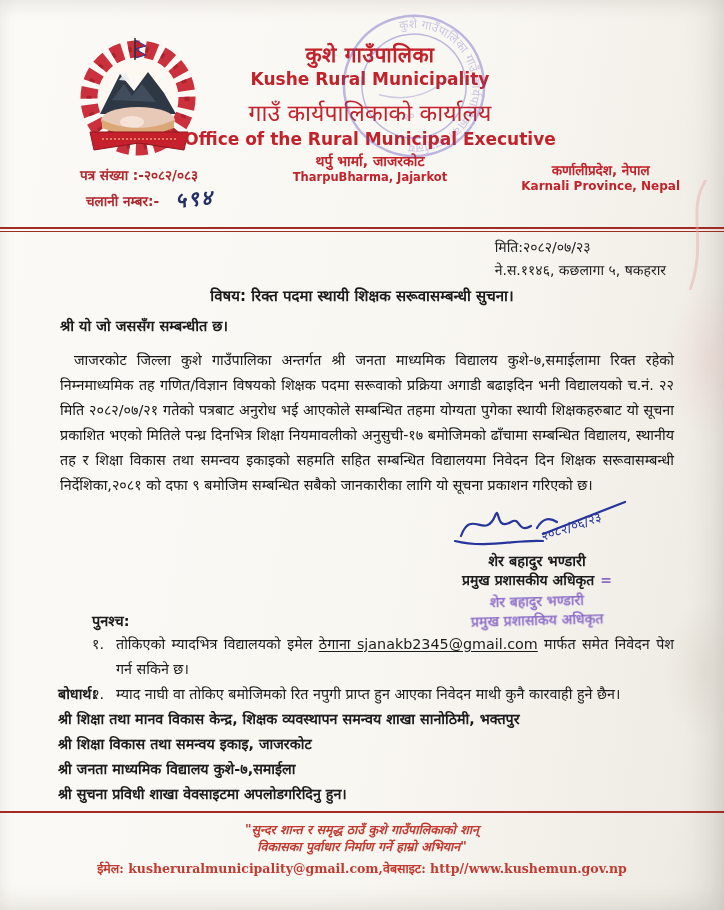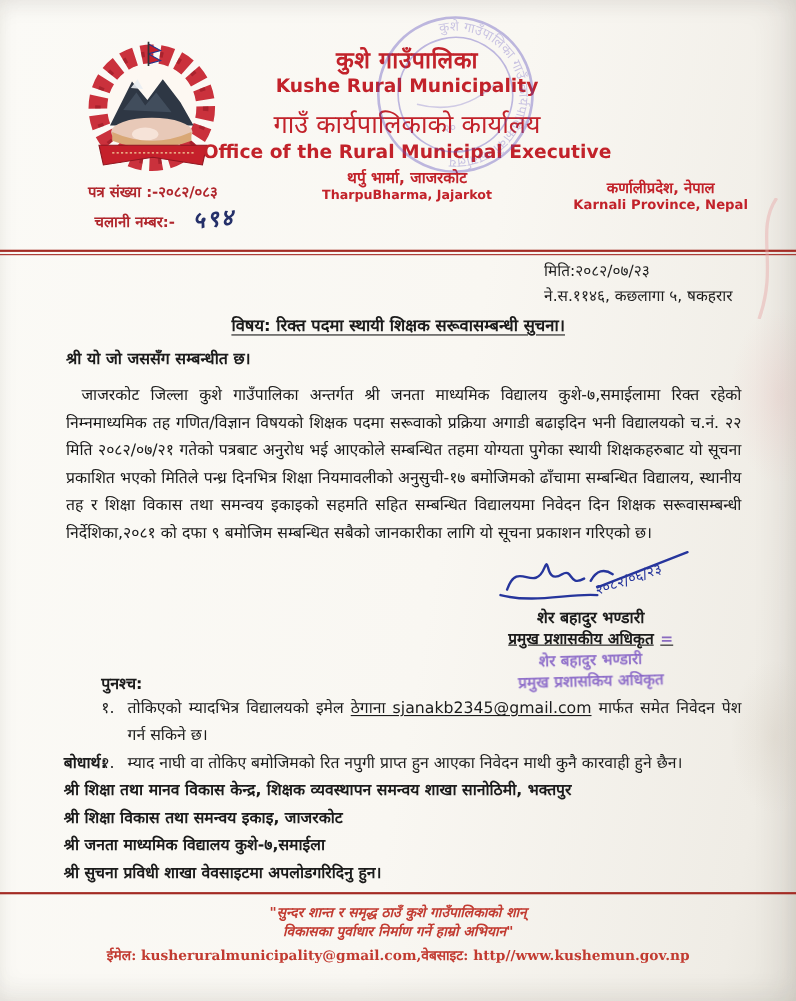--- a/index.html
+++ b/index.html
@@ -24,29 +24,29 @@
   .province { position:absolute; right:44px; top:161px; text-align:center; color:#c2222a; }
   .province-np { font-size:13.5px; font-weight:bold;text-align:center; }
   .province-en { font-size:12px; font-weight:bold; }
   .refs { position:absolute; left:80px; top:163px; color:#b0262c; font-weight:bold; font-size:13.5px; line-height:24px; }
   .dispatch-row { padding-left:6px; }
   .hand-number { display:inline-block; color:#253069; font-size:21px; font-weight:bold; font-style:italic; transform:rotate(-5deg); margin-left:16px; letter-spacing:2px; }
   .rule-double { position:absolute; left:0; right:0; top:227px; height:5px; border-top:2.5px solid #a32b24; border-bottom:1.5px solid #a32b24; }
   
   .date-block { position:absolute; right:58px; top:236px; text-align:left; font-size:14px; font-weight:400; line-height:23px; color:#1e1e1e; }
   .subject-row { position:absolute; left:0; right:0; top:285px; text-align:center; }
-  .subject-row span { font-size:15px; font-weight:bold; text-decoration:underline; text-underline-offset:3px; }
+  .subject-row span { font-size:15px; font-weight:bold; text-underline-offset:3px; }
   .salutation { position:absolute; left:60px; top:315px; font-size:14.5px; font-weight:bold; }
   
   .body-par { position:absolute; left:60px; top:348px; width:614px; font-size:14.3px; font-weight:500; line-height:25px; text-align:justify; text-indent:14px; color:#171717; }
   
   .sig-block { position:absolute; right:62px; top:494px; width:250px; text-align:center; }
   .sig-scribble { width:210px; height:58px; margin-left:30px; }
   .sig-name  { font-size:14.5px; font-weight:bold; margin-top:-6px; }
-  .sig-title { font-size:14px; font-weight:bold;text-decoration:underline; }
+  .sig-title { font-size:14px; font-weight:bold; }
   .sig-title .tick { color:#8a6bc0; font-weight:bold; margin-left:6px; }
   .sig-stamp { margin-top:3px; transform:rotate(-1.5deg); color:rgba(128,92,196,.85); font-weight:bold; line-height:19px; font-size:14px; filter:blur(.2px); }
   
   .ps { position:absolute; left:92px; top:610px; width:582px; }
   .ps-label { font-size:14.5px; font-weight:bold; margin-bottom:2px; }
   .ps-item { display:flex; font-size:14.3px; font-weight:500; line-height:25px; }
   .ps-item .num { width:24px; flex:none; }
   .ps-item .txt { flex:1; text-align:justify; }
   .u { text-decoration:underline; text-underline-offset:2px; }
   

